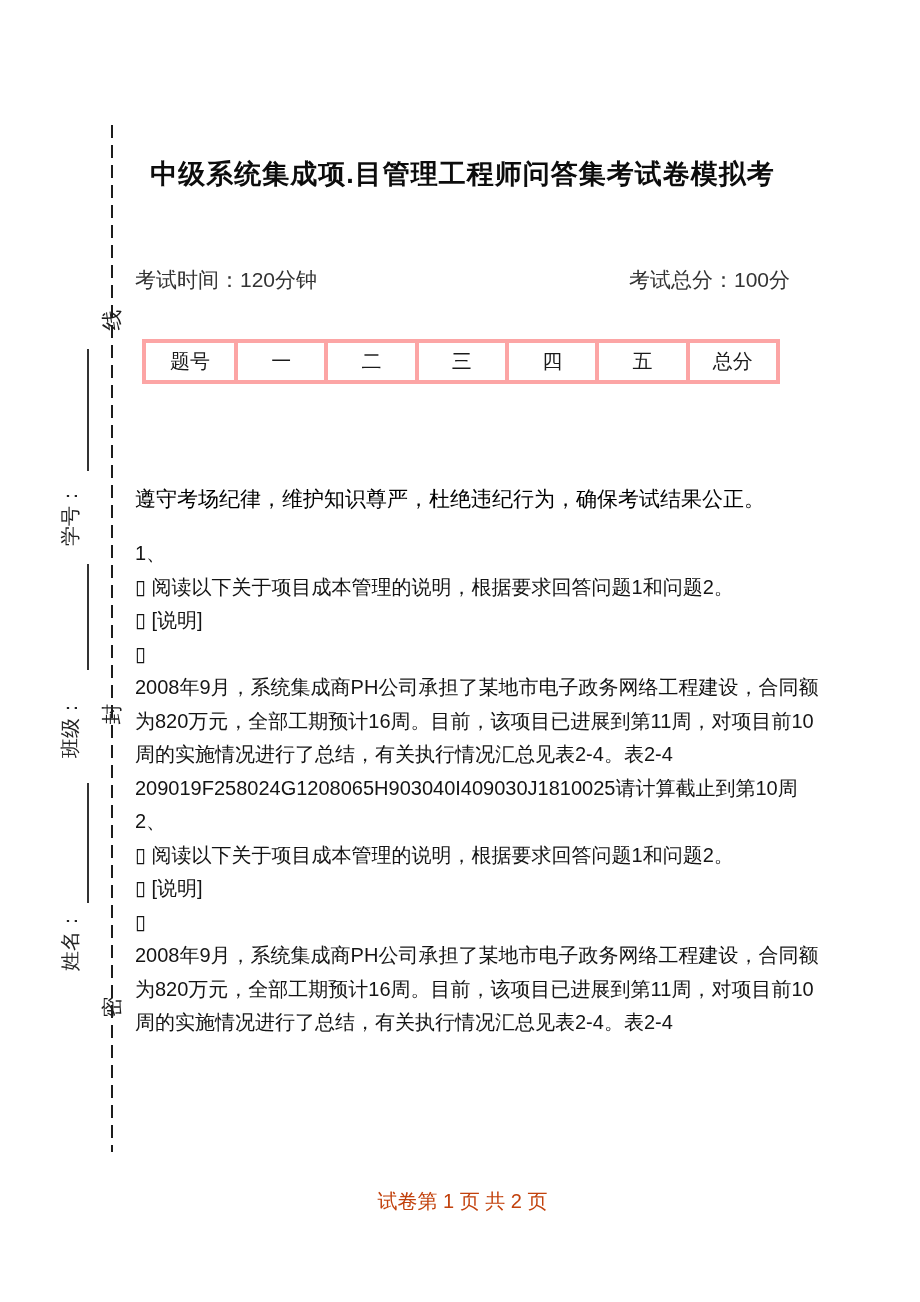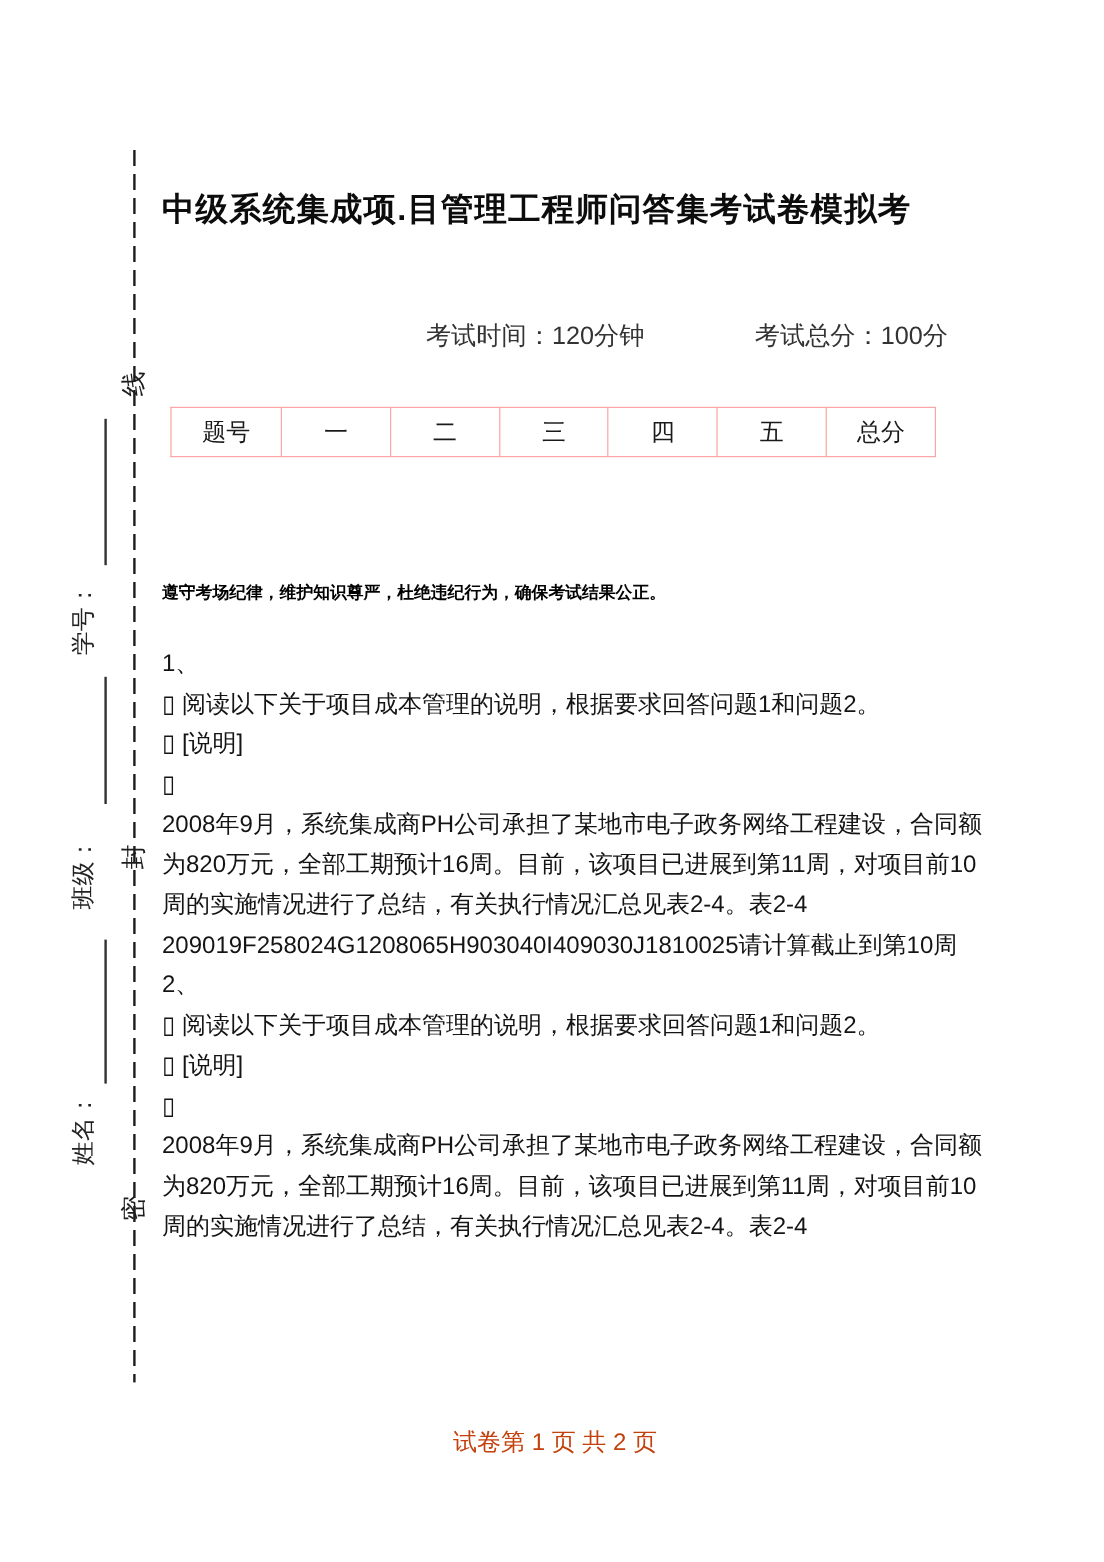--- a/index.html
+++ b/index.html
@@ -34,36 +34,36 @@
   .sf-class { top:758px; }
   .sf-name  { top:971px; }
   .blank-line {
     position:absolute; left:87px; width:2px; background:#333;
   }
   .bl-id    { top:349px; height:122px; }
   .bl-class { top:564px; height:106px; }
   .bl-name  { top:783px; height:120px; }
   
   .content { position:absolute; left:135px; top:0; width:660px; }
-  .title-block { position:absolute; top:146px; width:655px; 
+  .title-block { position:absolute; top:146px; width:655px; text-align:center;
     font-size:27px; font-weight:700; line-height:57px; color:#0c0c0c; letter-spacing:1px; }
   .exam-info { position:absolute; top:266px; width:655px; display:flex;
-    justify-content:flex-end; gap:92px; font-size:21px; color:#333; }
+    justify-content:space-between; gap:92px; font-size:21px; color:#333; }
   table.score {
     position:absolute; top:339px; left:7px; width:638px;
     border-collapse:collapse; table-layout:fixed;
   }
   table.score td {
-    border:1px solid #fca5a5; text-align:center; vertical-align:middle;
+    border:4px solid #fca5a5; text-align:center; vertical-align:middle;
     font-size:20px; color:#1a1a1a; height:41px; padding:0;
   }
   table.score tr:nth-child(2) td { height:45px; }
   table.score td:first-child { width:92px; }
-  .notice { position:absolute; top:485px; width:680px; font-size:14px;
-    font-weight:700; color:#000; white-space:nowrap; }
+  .notice { position:absolute; top:485px; width:680px; font-size:21px;
+    font-weight:400; color:#000; white-space:nowrap; }
   .body-lines { position:absolute; top:537px; width:680px; }
   .body-line { height:33.5px; line-height:33.5px; font-size:20px; color:#141414;
     white-space:pre; }
   .footer { position:absolute; top:1188px; width:655px; text-align:center;
     font-size:20px; color:#c2410c; }
 </style>
 </head>
 <body>
 
 <div class="page">

